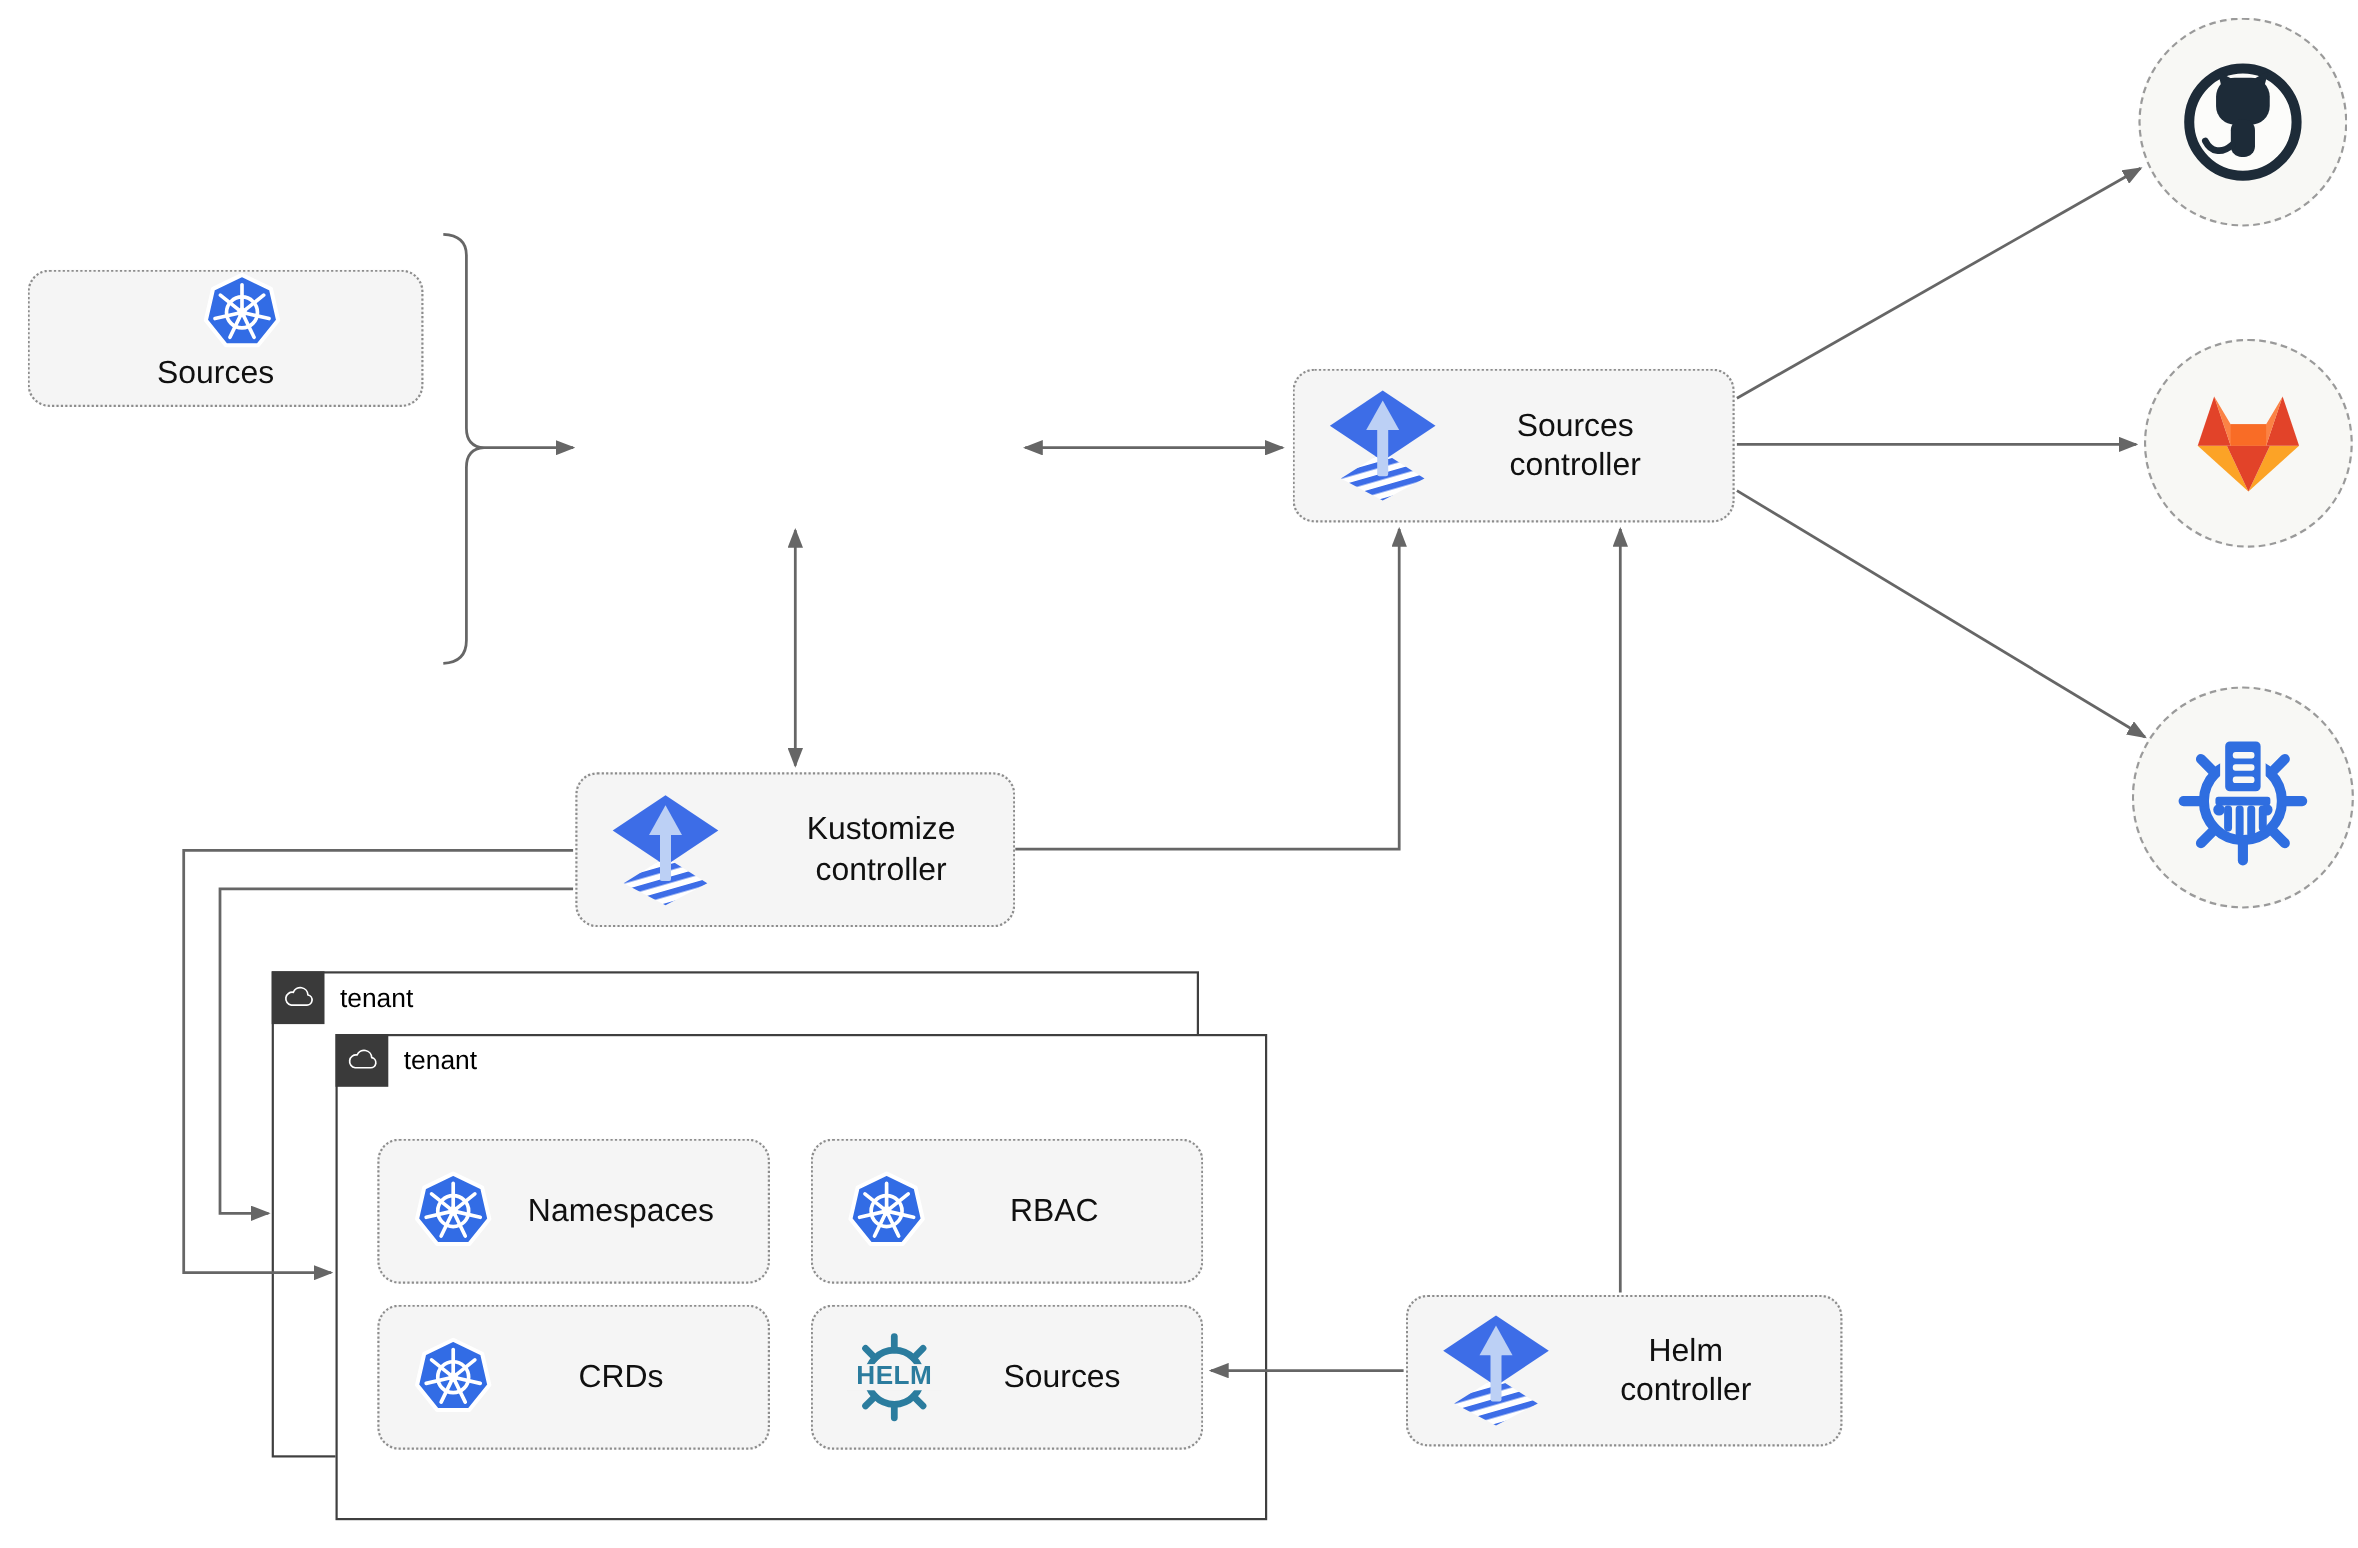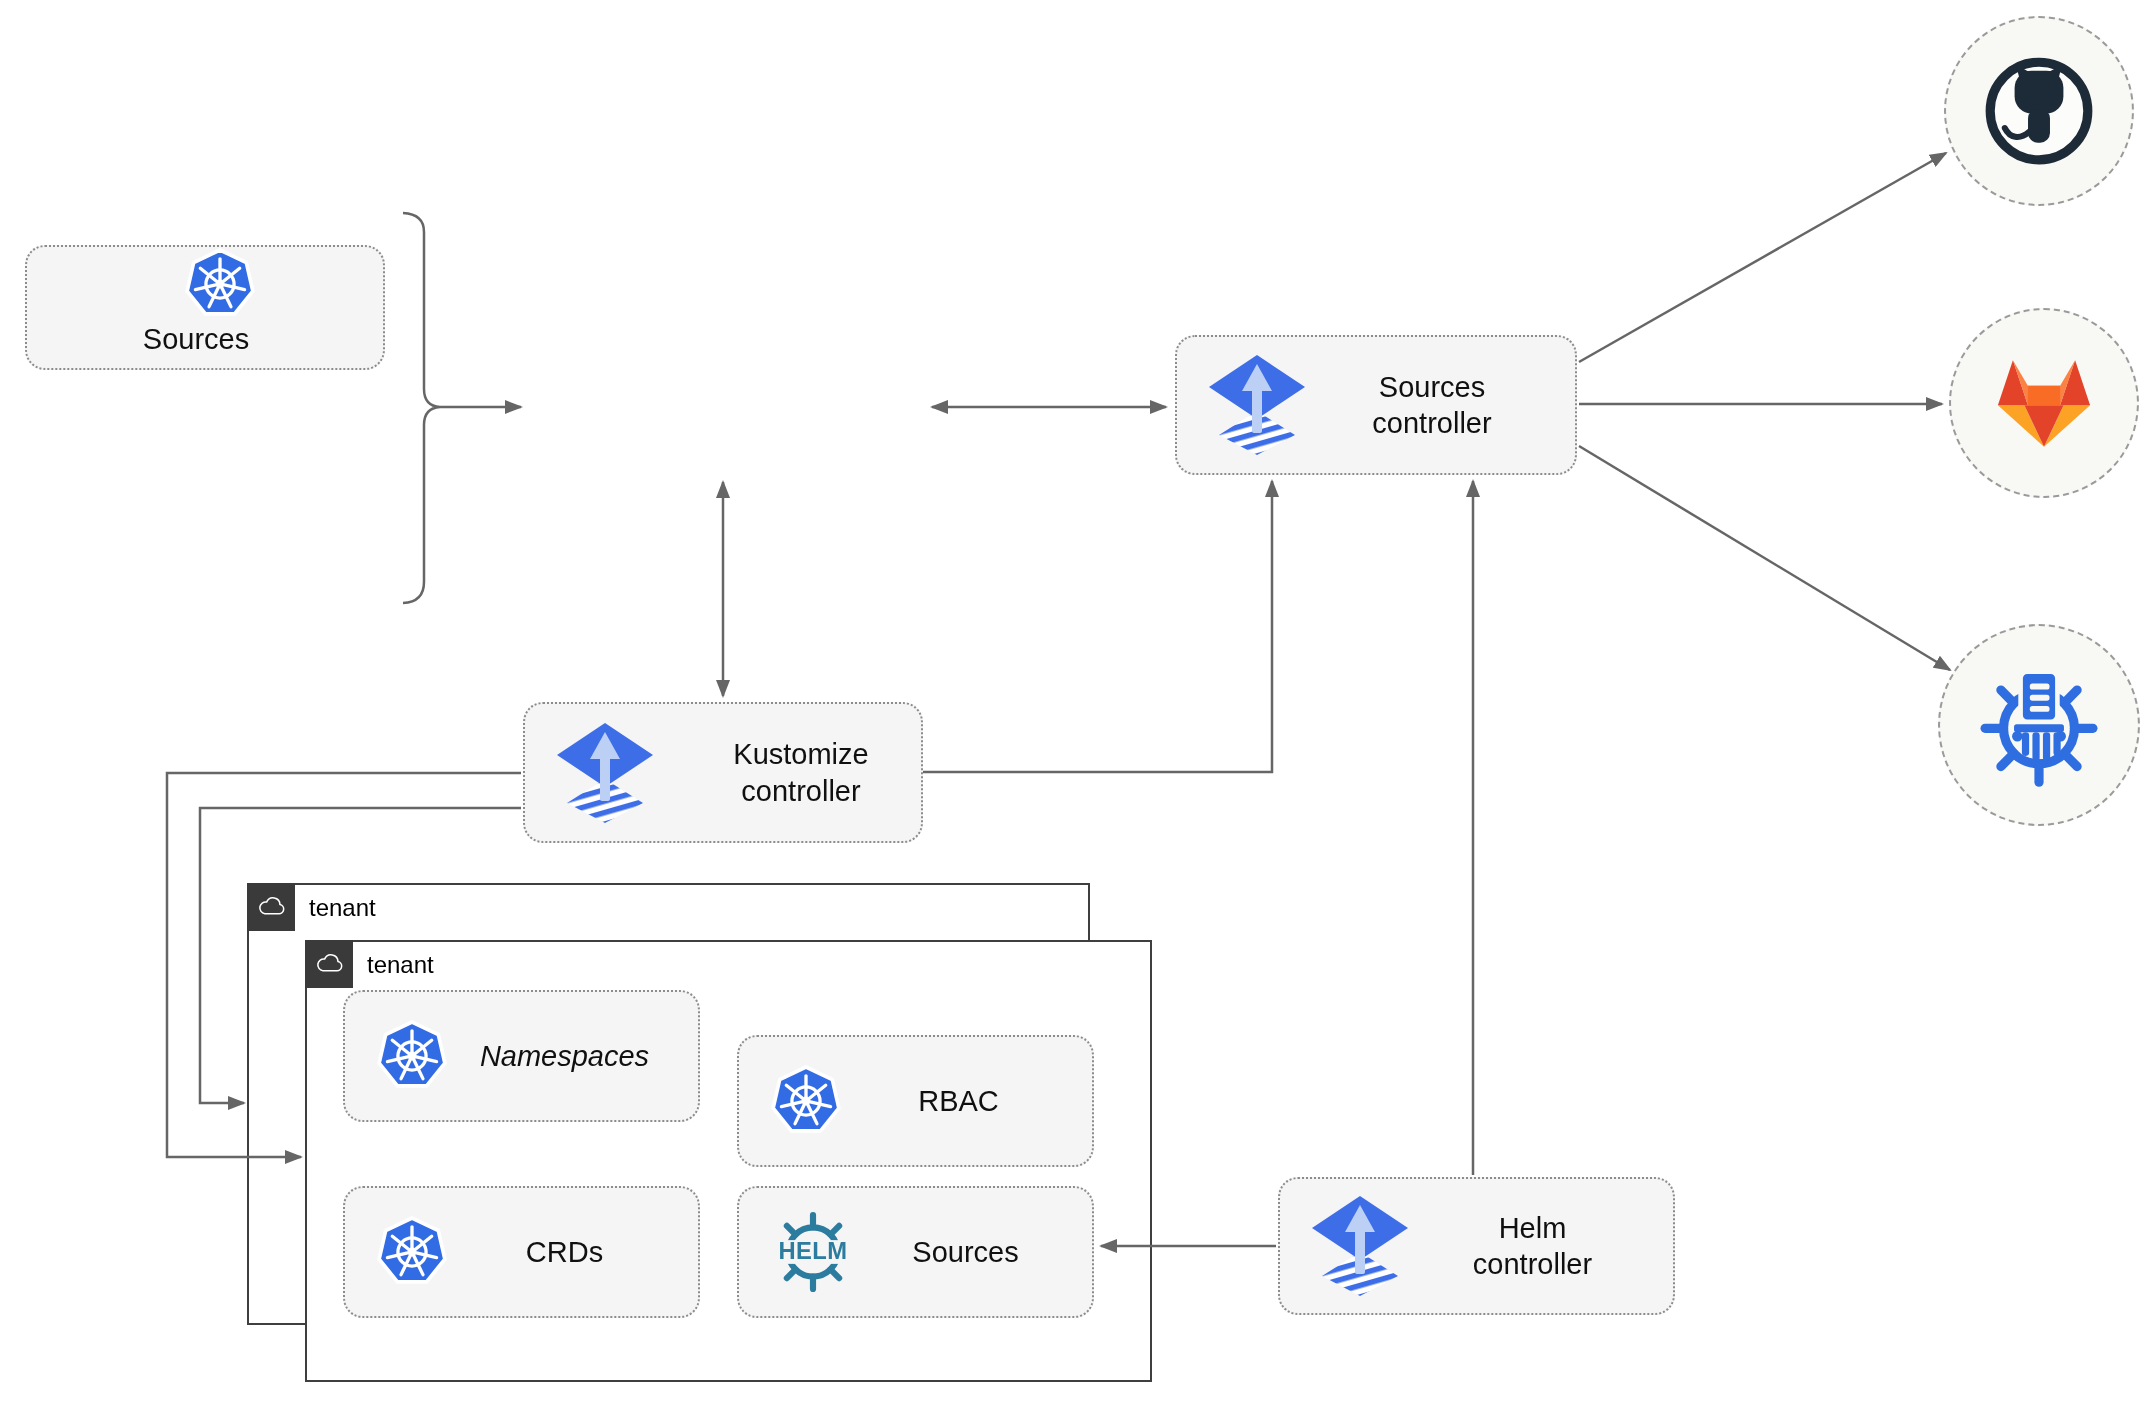--- a/index.html
+++ b/index.html
@@ -13,21 +13,21 @@
   .icon svg{display:block;}
   .nlabel{flex:1;text-align:center;font-size:29px;color:#101010;white-space:pre-line;
     line-height:1.25;margin-right:18px;}
 
   #n-sources{left:25px;top:245px;width:360px;height:125px;flex-direction:column;}
   #n-kustomizations{left:25px;top:448px;width:360px;height:127px;}
   #n-api{left:525px;top:335px;width:400px;height:140px;}
   #n-source{left:1175px;top:335px;width:402px;height:140px;}
   #n-kustomize{left:523px;top:702px;width:400px;height:141px;gap:44px;}
   #n-helm{left:1278px;top:1177px;width:397px;height:138px;}
-  #n-namespaces{left:343px;top:990px;width:357px;height:132px;font-style:italic;}
+  #n-namespaces{left:343px;top:1035px;width:357px;height:132px;}
   #n-rbac{left:737px;top:1035px;width:357px;height:132px;}
   #n-crds{left:343px;top:1186px;width:357px;height:132px;}
   #n-releases{left:737px;top:1186px;width:357px;height:132px;}
 
   .k8s-sm svg{width:74px;height:74px;}
   #n-api .icon svg{width:92px;height:92px;}
   .flux svg{width:100px;height:104px;}
   #n-releases .icon svg{width:88px;height:88px;}
 
   

